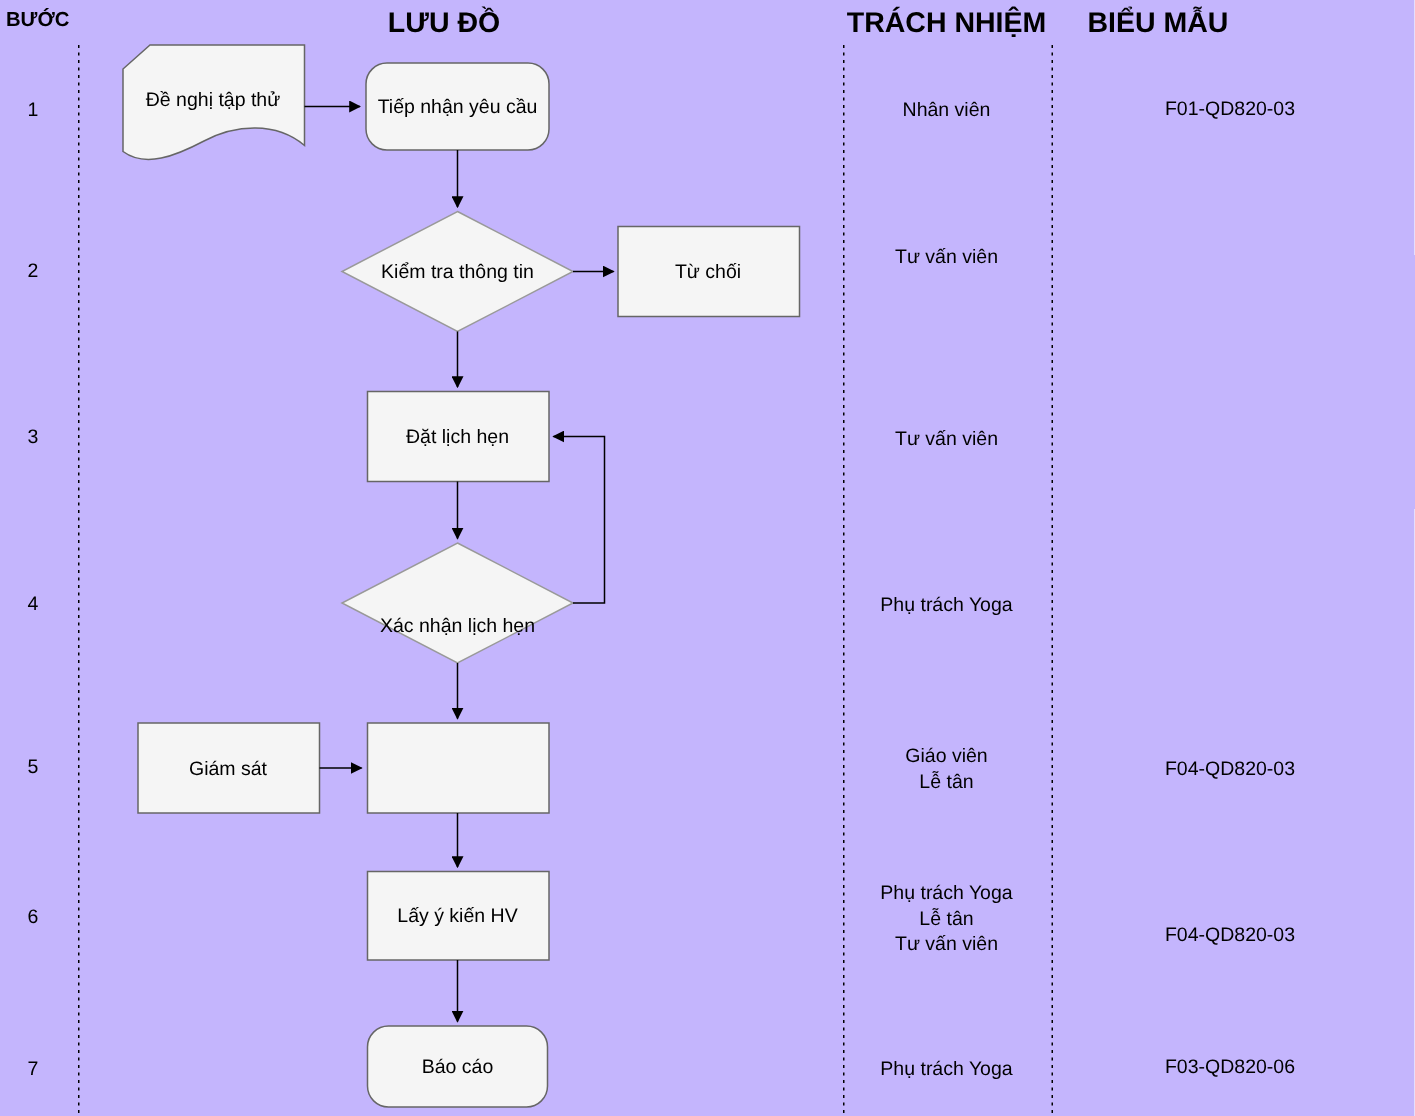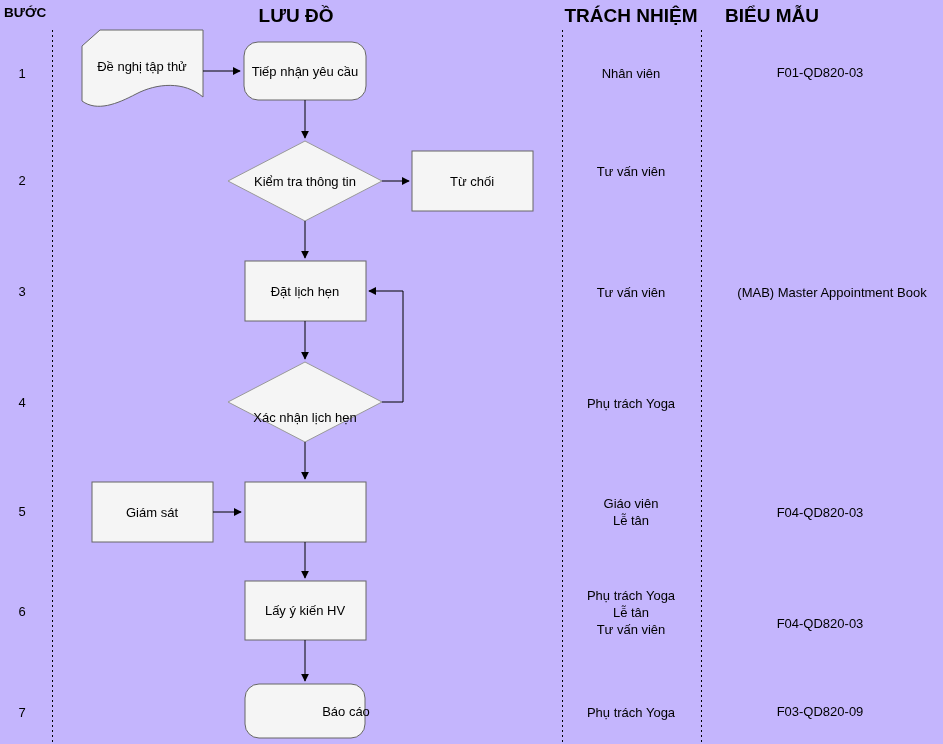--- a/index.html
+++ b/index.html
@@ -86,36 +86,35 @@
   <div class="lbl" style="left:22px; top:712px;">7</div>
 
   <div class="lbl" style="left:142px; top:66px;">Đề nghị tập thử</div>
   <div class="lbl" style="left:305px; top:71px;">Tiếp nhận yêu cầu</div>
   <div class="lbl" style="left:305px; top:181px;">Kiểm tra thông tin</div>
   <div class="lbl" style="left:472px; top:181px;">Từ chối</div>
   <div class="lbl" style="left:305px; top:291px;">Đặt lịch hẹn</div>
   <div class="lbl" style="left:305px; top:417px;text-align:center;">Xác nhận lịch hẹn</div>
   <div class="lbl" style="left:152px; top:512px;">Giám sát</div>
   <div class="lbl" style="left:305px; top:610px;">Lấy ý kiến HV</div>
-  <div class="lbl" style="left:305px; top:711px;margin-left:41px;">Báo cáo</div>
+  <div class="lbl" style="left:305px; top:711px;">Báo cáo</div>
 
   <div class="lbl" style="left:631px; top:73px;">Nhân viên</div>
   <div class="lbl" style="left:631px; top:171px;">Tư vấn viên</div>
   <div class="lbl" style="left:631px; top:292px;">Tư vấn viên</div>
   <div class="lbl" style="left:631px; top:403px;">Phụ trách Yoga</div>
   <div class="lbl" style="left:631px; top:512px;">
     <div class="muted-line">Giáo viên</div>
     <div class="muted-line">Lễ tân</div>
   </div>
   <div class="lbl" style="left:631px; top:612px;">
     <div class="muted-line">Phụ trách Yoga</div>
     <div class="muted-line">Lễ tân</div>
     <div class="muted-line">Tư vấn viên</div>
   </div>
   <div class="lbl" style="left:631px; top:712px;">Phụ trách Yoga</div>
 
   <div class="lbl" style="left:820px; top:72px;">F01-QD820-03</div>
-  <div class="lbl" style="left:832px; top:292px;">(MAB) Master Appointment Book</div>
   <div class="lbl" style="left:820px; top:512px;">F04-QD820-03</div>
   <div class="lbl" style="left:820px; top:623px;">F04-QD820-03</div>
-  <div class="lbl" style="left:820px; top:711px;">F03-QD820-09</div>
+  <div class="lbl" style="left:820px; top:711px;">F03-QD820-06</div>
 
 </div>
 
 </body></html>

